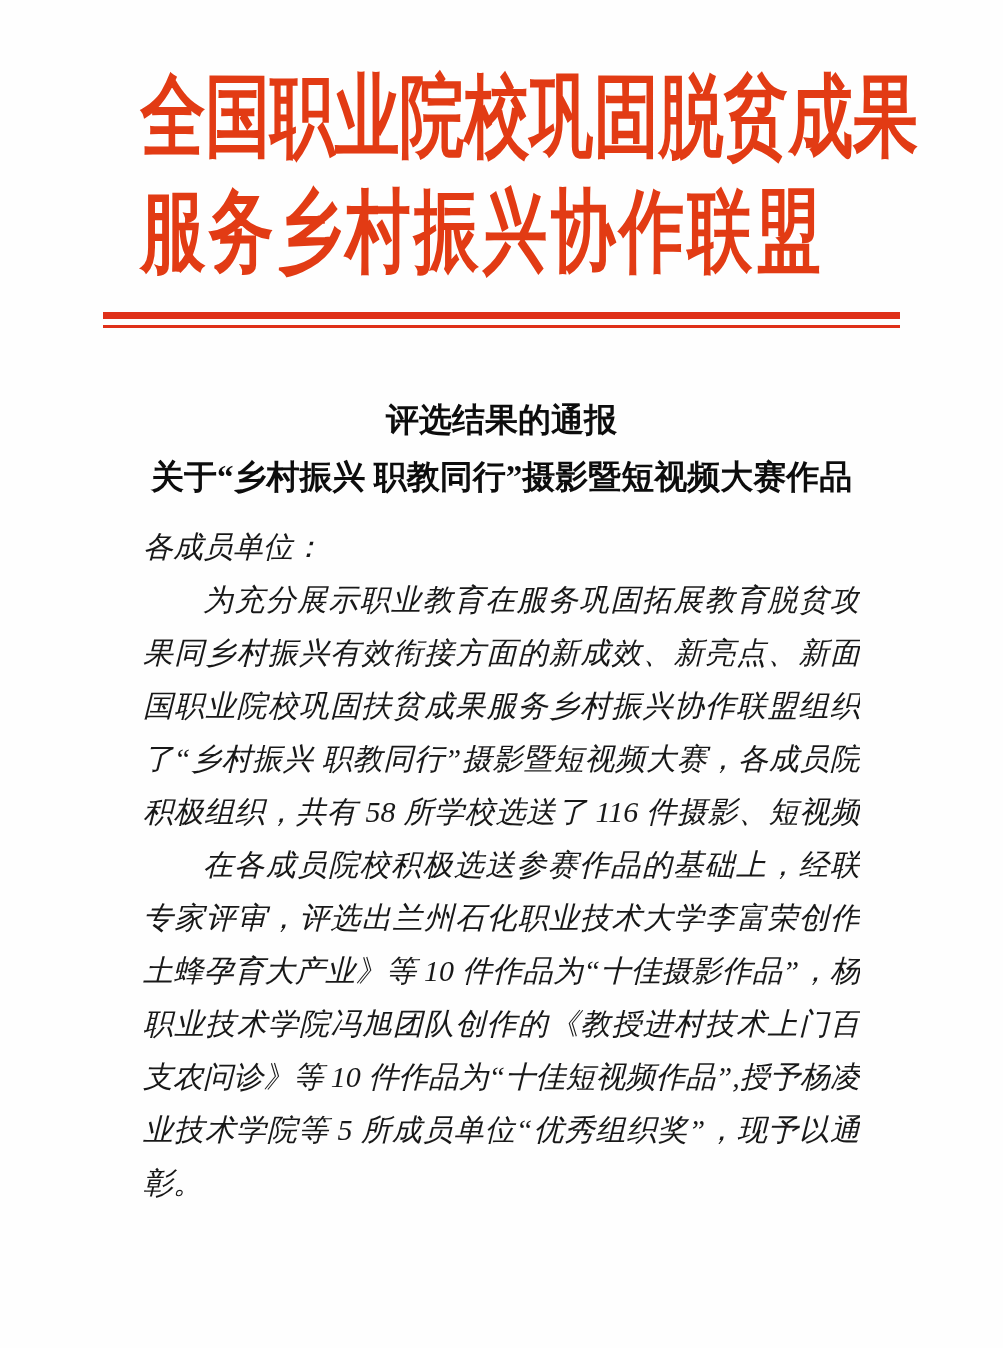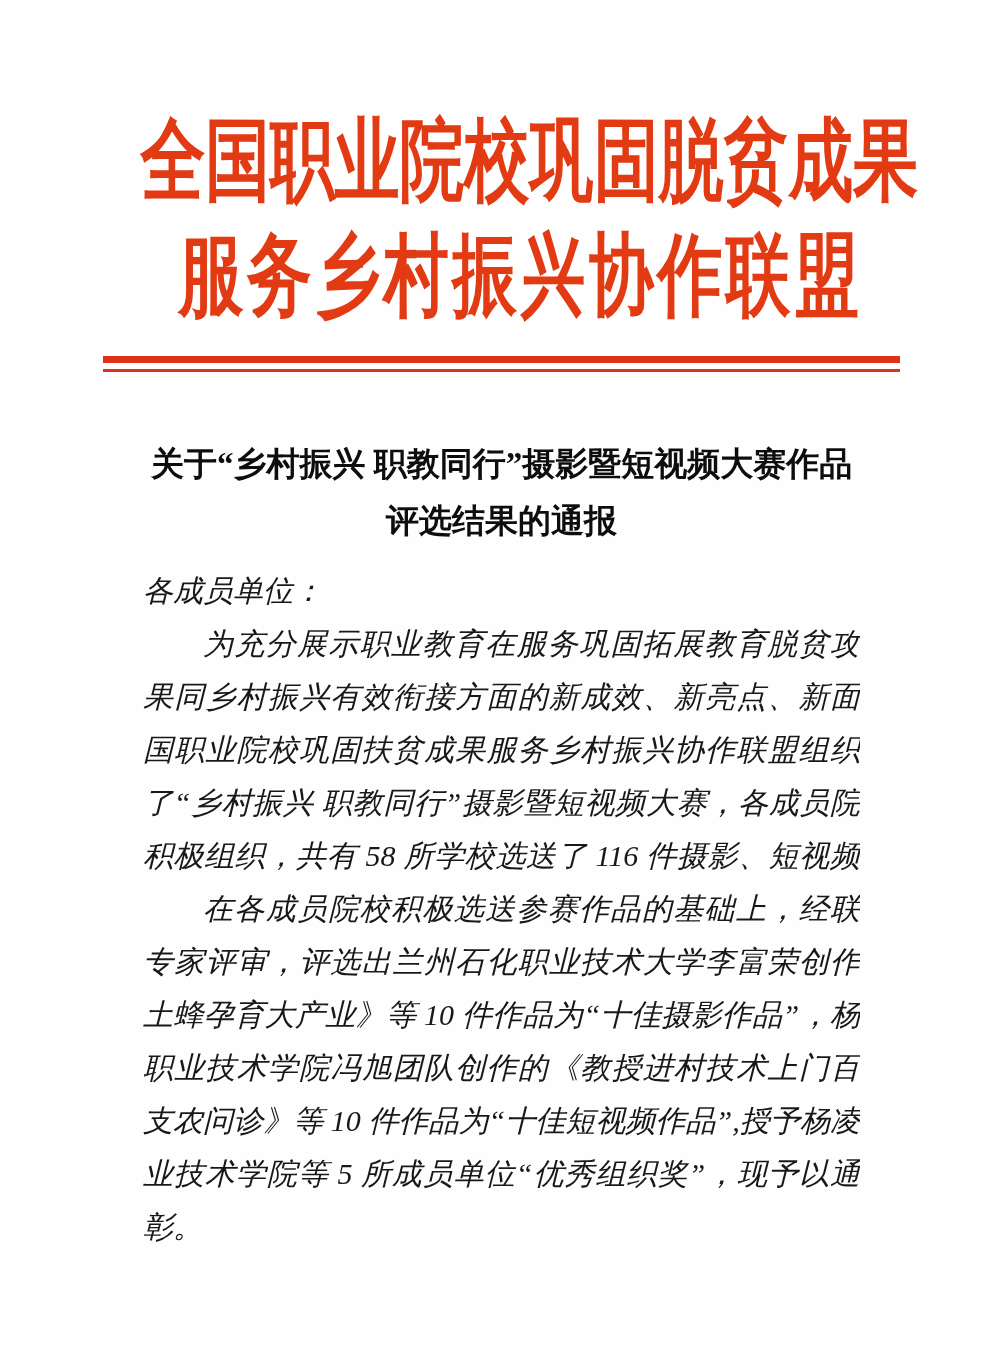--- a/index.html
+++ b/index.html
@@ -11,22 +11,22 @@
     position: relative;
     width: 1003px;
     height: 1348px;
     margin: 0 auto;
     background: #fefefe;
     overflow: hidden;
     font-family: "Liberation Serif", "DejaVu Serif", serif;
   }
   
   .letterhead {
-    padding-top: 116px;
-    text-align: right;
+    padding-top: 72px;
+    text-align: left;
     font-weight: bold;
   }
   .lh-line {
     white-space: nowrap;
     line-height: 1.0;
   }
   .lh-line1 {
     font-size: 90px;
     transform: scaleX(0.72);
     transform-origin: 50% 50%;
@@ -85,22 +85,22 @@
     <div class="lh-line lh-line2">服务乡村振兴协作联盟</div>
   </div>
 
   <div class="rule-wrap">
     <div class="rule-thick" style="background: rgb(223, 48, 25);"></div>
     <div class="rule-gap"></div>
     <div class="rule-thin" style="background: rgb(223, 48, 25);"></div>
   </div>
 
   <div class="doc-title" style="color: rgb(13, 13, 13);">
+    <div>评选结果的通报</div>
     <div>关于“乡村振兴 职教同行”摄影暨短视频大赛作品</div>
-    <div>评选结果的通报</div>
   </div>
 
   <div class="body" style="color: rgb(24, 24, 24);">
     <div class="body-line">各成员单位：</div>
     <div>
         <div class="paragraph">
           <div class="body-line fill indent">为充分展示职业教育在服务巩固拓展教育脱贫攻坚成</div>
           <div class="body-line fill">果同乡村振兴有效衔接方面的新成效、新亮点、新面貌，全</div>
           <div class="body-line fill">国职业院校巩固扶贫成果服务乡村振兴协作联盟组织开展</div>
           <div class="body-line fill">了“乡村振兴 职教同行”摄影暨短视频大赛，各成员院校</div>

